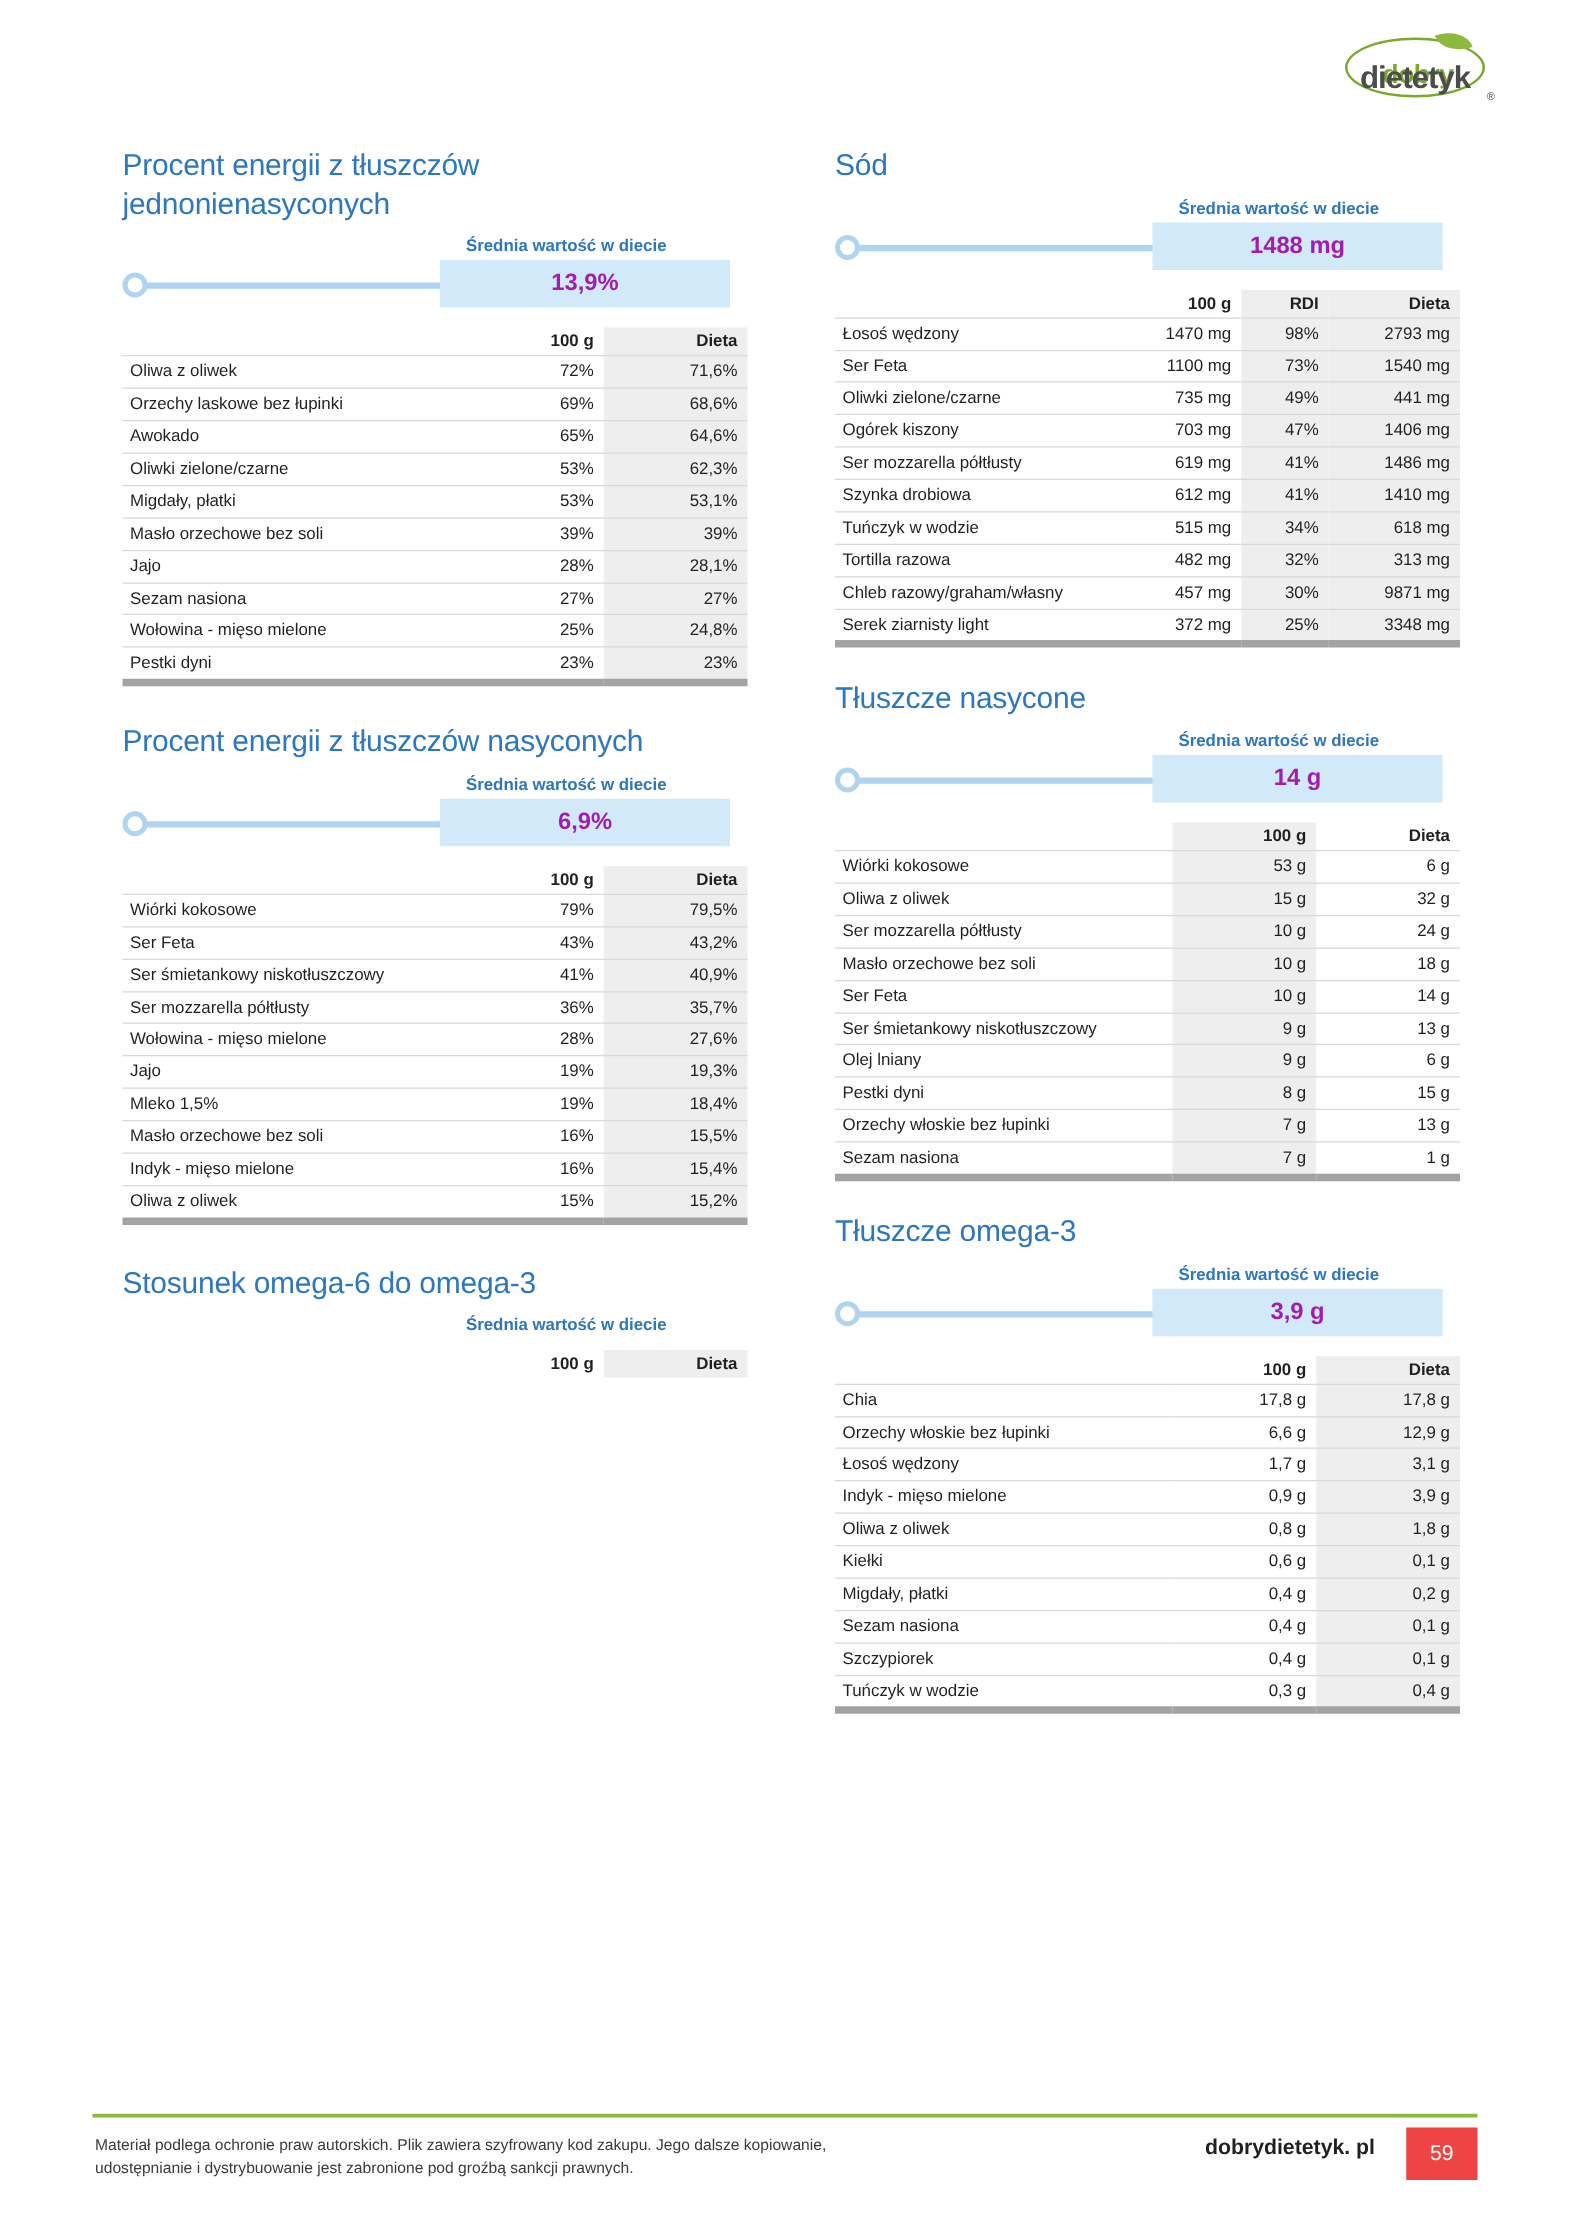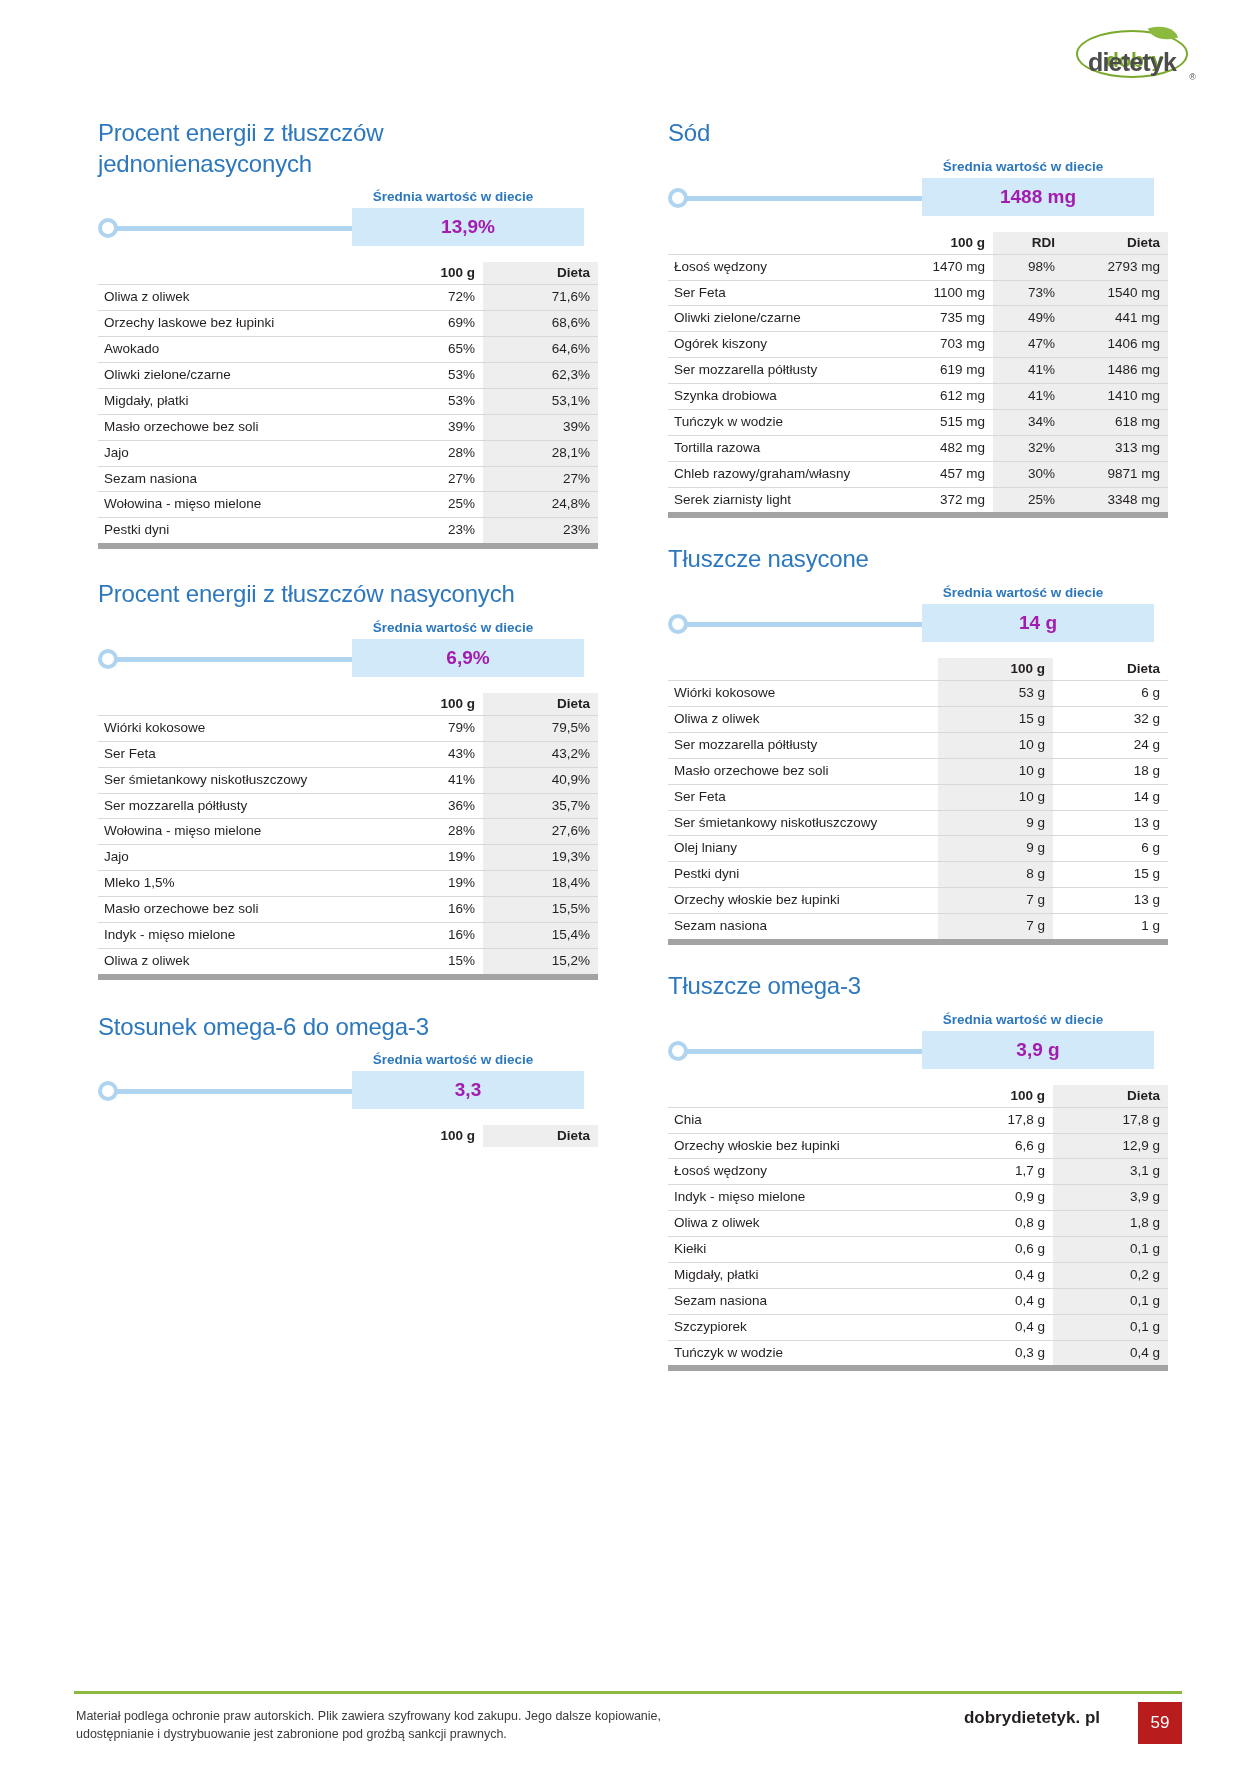--- a/index.html
+++ b/index.html
@@ -200,23 +200,23 @@
     right: 156px;
     bottom: 52px;
     font-size: 17px;
     font-weight: bold;
     color: #231f20;
   }
   .footer-page {
     position: absolute;
     right: 74px;
     bottom: 36px;
-    width: 44px;
+    width: 57px;
     height: 42px;
-    background: #b91c1c;
+    background: #ef4444;
     color: #ffffff;
     font-size: 17px;
     display: flex;
     align-items: center;
     justify-content: center;
   }
 </style>
 </head>
 <body>
 
@@ -384,27 +384,20 @@
               <td>15%</td>
               <td class="shade">15,2%</td>
             </tr>
         </tbody>
       </table>
     </div>
 
     <div class="section" style="margin-top:32px">
       <h2 class="section-title">Stosunek omega-6 do omega-3</h2>
       <div class="avg-label">Średnia wartość w diecie</div>
-      <div class="avg-row">
-        <div class="avg-line"></div>
-        <div class="avg-dot"></div>
-        <div class="avg-box">
-          <span class="avg-value">3,3</span>
-        </div>
-      </div>
       <table class="data t2">
         <colgroup>
             <col class="c1">
             <col class="c2">
             <col class="c3">
           </colgroup>
         <thead>
           <tr>
             <th class="name"></th>
             <th>100 g</th>

